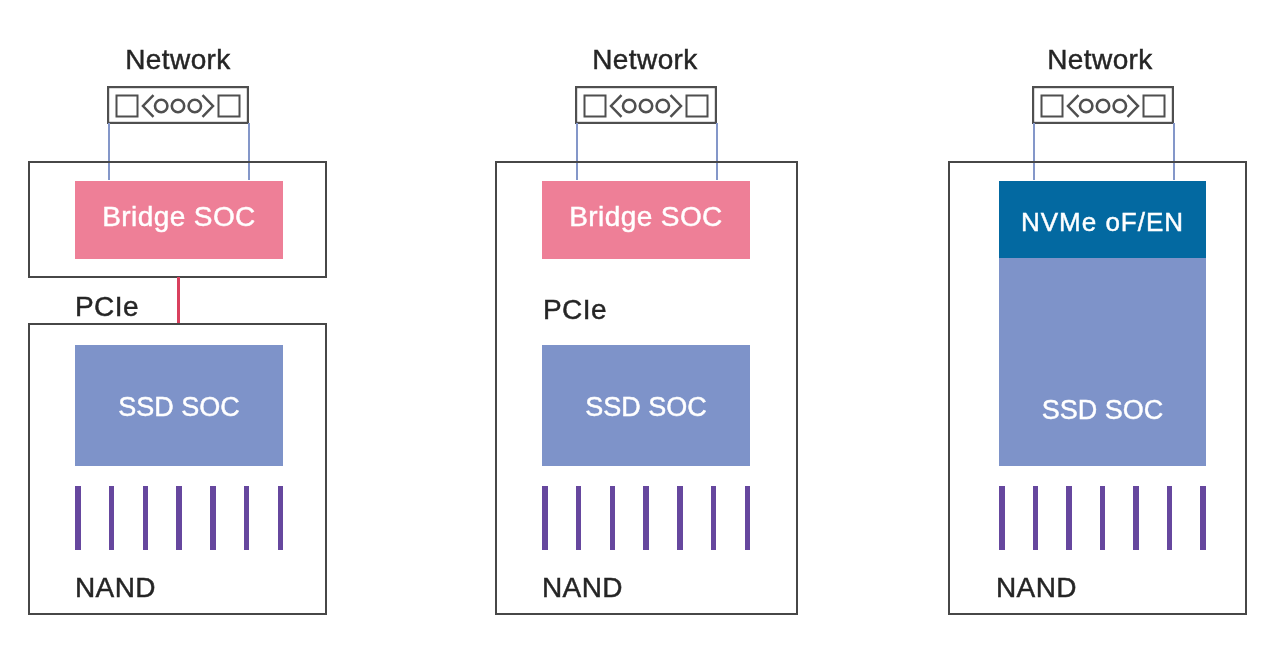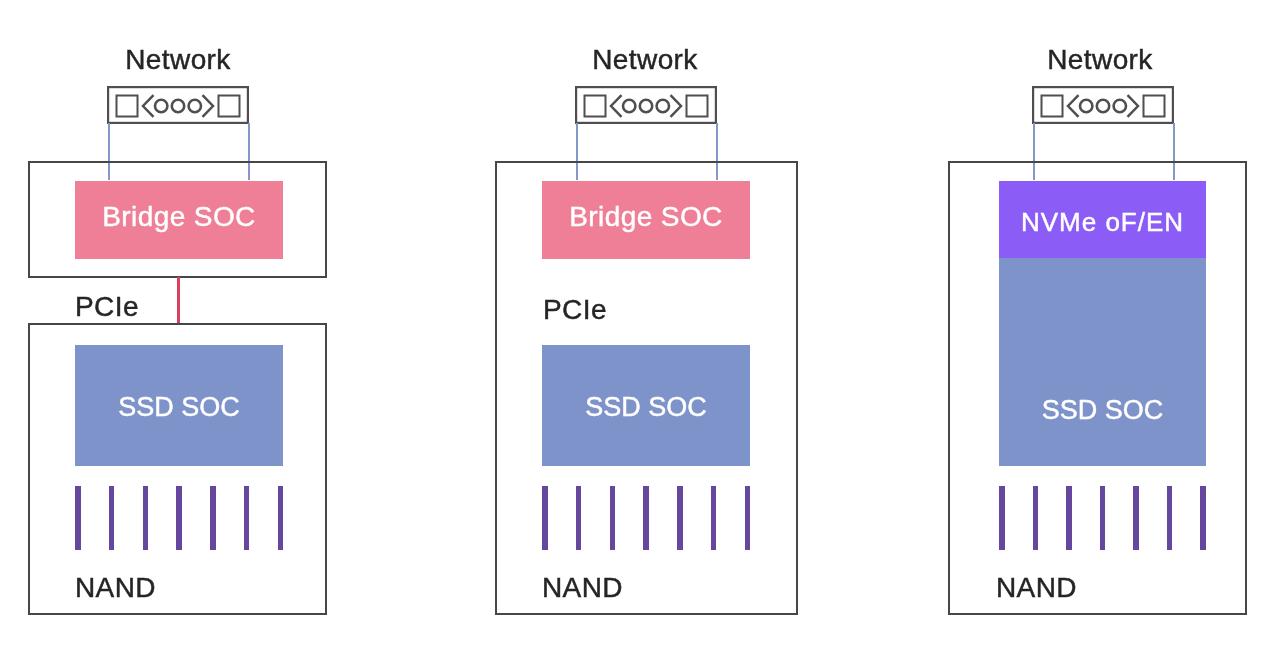--- a/index.html
+++ b/index.html
@@ -162,21 +162,21 @@
       <polyline points="95.5,9.2 106,20 95.5,30.8" fill="none" stroke="#4f4f4f" stroke-width="2.5"></polyline>
       <rect x="111.5" y="9.5" width="21" height="21" fill="none" stroke="#4f4f4f" stroke-width="2"></rect>
     </svg>
   </div>
 
   <div class="vline" style="left:1033px; top:123px; width:2px; height:57px; background:#8497c9;"></div>
   <div class="vline" style="left:1173px; top:123px; width:2px; height:57px; background:#8497c9;"></div>
 
   <div class="box" style="left:948px; top:161px; width:299px; height:454px;"></div>
 
-  <div class="chip" style="left:999px; top:181px; width:207px; height:77px; background:#8b5cf6;">
+  <div class="chip" style="left:999px; top:181px; width:207px; height:77px; background:#0369a1;">
     <span class="nvme-label">NVMe oF/EN</span>
   </div>
 
   <div class="chip" style="left:999px; top:258px; width:207px; height:208px; background:#7e93c9; align-items:flex-end;">
     <span class="ssd-label" style="margin-bottom:42px;">SSD SOC</span>
   </div>
 
   <div class="stripes" style="left:999px; top:486px; width:207px; height:64px;">
       <div class="stripe" style="background: rgb(102, 71, 158);"></div>
       <div class="stripe" style="background: rgb(102, 71, 158);"></div>

